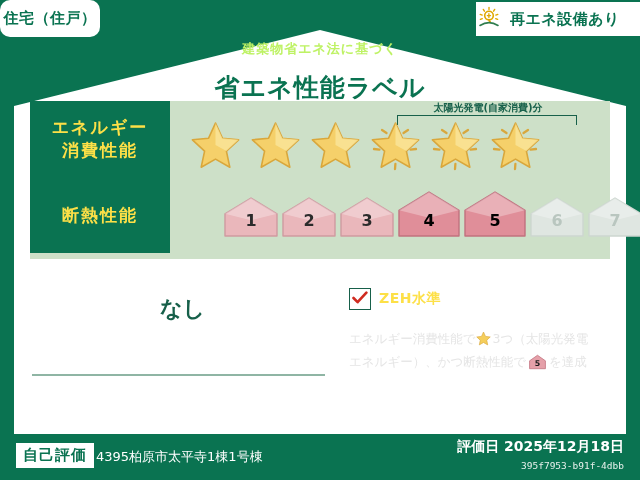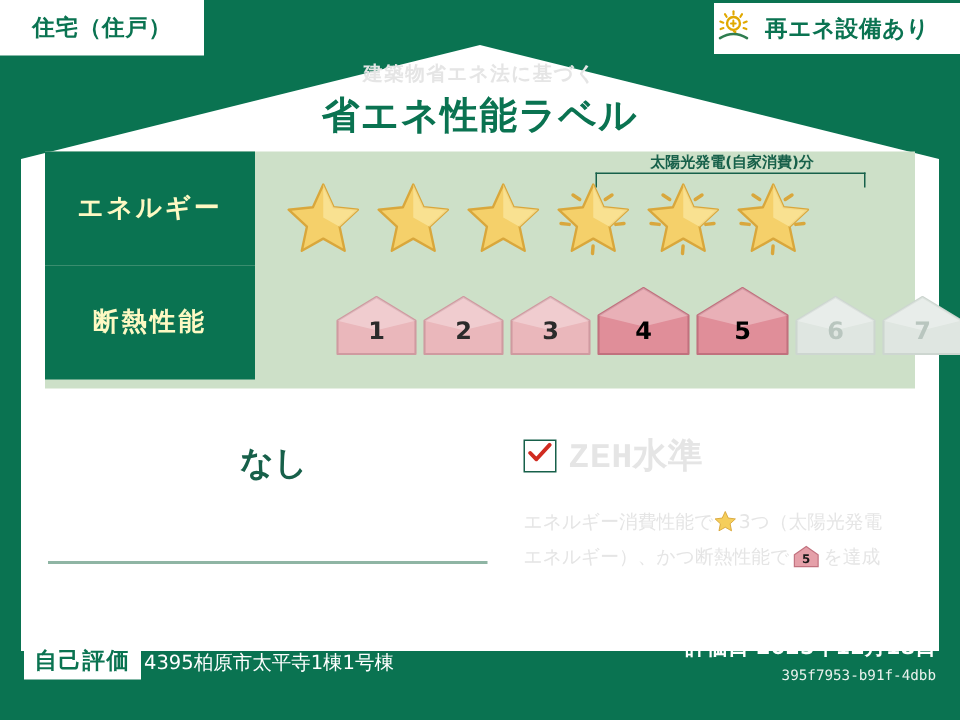--- a/index.html
+++ b/index.html
@@ -6,22 +6,22 @@
   body{
     width:640px;height:480px;overflow:hidden;
     background:#0a7351;
     font-family:"DejaVu Sans","Liberation Sans",sans-serif;
     position:relative;
   }
   
   #label-root{position:absolute;inset:0;background:#0a7351;}
 
   #type-tab{
-    position:absolute;left:0;top:0;width:136px;height:37px;
-    background:#ffffff;display:flex;align-items:center;justify-content:center;
+    position:absolute;left:0;top:0;width:100px;height:37px;
+    background:#ffffff;display:flex;align-items:center;justify-content:center;border-radius:10px;
   }
   #type-tab span{
     color:#0a7351;font-weight:bold;font-size:15px;letter-spacing:0.5px;
   }
 
   #renew-badge{
     position:absolute;right:0;top:2px;width:164px;height:34px;
     background:#ffffff;display:flex;align-items:center;gap:7px;
     padding-left:1px;box-sizing:border-box;
   }
@@ -33,36 +33,36 @@
   #house-body{
     position:absolute;left:14px;top:30px;width:612px;height:404px;
     background:#ffffff;
     clip-path:polygon(0% 18.8%, 50% 0%, 100% 18.8%, 100% 100%, 0% 100%);
   }
 
   #title-wrap{
     position:absolute;left:0;right:0;top:40px;text-align:center;
   }
   #title-sub{
-    color:#e5e5e5;font-size:13px;font-weight:bold;letter-spacing:1px;
-    margin-bottom:2px;
+    color:#bef264;font-size:13px;font-weight:bold;letter-spacing:1px;
+    margin-bottom:13px;
   }
   #title-main{
     color:#0a7351;font-size:25px;font-weight:bold;letter-spacing:1px;
   }
 
   
   #perf-panel{
     position:absolute;left:30px;top:101px;width:580px;height:158px;
     background:#cde0c8;
   }
   .perf-row{position:relative;height:76px;}
   .perf-key{
     position:absolute;left:0;top:0;width:140px;height:76px;
-    background:#0a7351;color:#fef9c3;display:flex;flex-direction:column;
+    background:#0a7351;color:#fde047;display:flex;flex-direction:column;
     align-items:center;justify-content:center;line-height:1.35;
   }
   .perf-key div{font-size:17px;font-weight:bold;letter-spacing:2px;}
 
   
   #stars-area{position:absolute;left:152px;top:0;right:6px;height:76px;}
   #solar-bracket{
     position:absolute;left:215px;width:178px;top:14px;height:9px;
     border-top:1.5px solid #17604a;border-left:1.5px solid #17604a;
     border-right:1.5px solid #17604a;
@@ -109,29 +109,29 @@
   #cost-rule{
     position:absolute;left:2px;right:10px;bottom:18px;height:2px;background:#8fb5a4;
   }
 
   #zeh-col{flex:1;position:relative;padding-left:14px;padding-top:22px;box-sizing:border-box;}
   #zeh-title-row{display:flex;align-items:center;gap:8px;}
   #zeh-check{
     width:20px;height:20px;border:1.5px solid #17604a;background:#fff;
     display:flex;align-items:center;justify-content:center;flex:none;
   }
-  #zeh-title{font-size:23px;font-weight:bold;color:#e5e5e5;letter-spacing:0.5px;font-family:Liberation Mono, monospace;}
+  #zeh-title{font-size:14px;font-weight:bold;color:#fde047;letter-spacing:0.5px;}
   #zeh-desc{
     margin-top:19px;font-size:12.5px;color:#e5e5e5;line-height:1.62;
   }
   .inline-star{display:inline-block;vertical-align:-3px;margin:0 1px;}
   .inline-house{display:inline-block;vertical-align:-4px;margin:0 2px;}
 
   
-  #footer{position:absolute;left:0;right:0;bottom:15px;height:29px;}
+  #footer{position:absolute;left:0;right:0;bottom:0;height:29px;}
   #self-eval{
     position:absolute;left:16px;bottom:12px;
     background:#ffffff;color:#0a7351;font-weight:bold;font-size:15px;
     padding:3px 7px;letter-spacing:1px;
   }
   #address{
     position:absolute;left:96px;bottom:14px;color:#ffffff;font-size:13px;
   }
   #eval-date{
     position:absolute;right:16px;bottom:24px;color:#ffffff;font-size:14px;
@@ -177,20 +177,21 @@
   <div id="title-wrap">
     <div id="title-sub">建築物省エネ法に基づく</div>
     <div id="title-main">省エネ性能ラベル</div>
   </div>
 
   <div id="perf-panel">
 
     <div class="perf-row">
       <div class="perf-key">
         <div>エネルギー</div>
+        <div>消費性能</div>
       </div>
       <div id="stars-area">
         <div id="solar-note">太陽光発電(自家消費)分</div>
         <div id="solar-bracket"></div>
         <div id="stars-row">
             <div class="star-cell">
               <svg width="59" height="58" viewBox="0 0 59 58">
       <path d="M29.5 6 L36.4 21.2 L52.6 22.8 L40.4 34.1 L43.8 50.2 L29.5 42.1 L15.2 50.2 L18.6 34.1 L6.4 22.8 L22.6 21.2 Z" fill="#f5d06a" stroke="#d9a73c" stroke-width="1.6" stroke-linejoin="round"></path>
       <path d="M29.5 6 L36.4 21.2 L52.6 22.8 L40.4 34.1 L29.5 28 Z" fill="#fae79f" opacity="0.75"></path>
 

